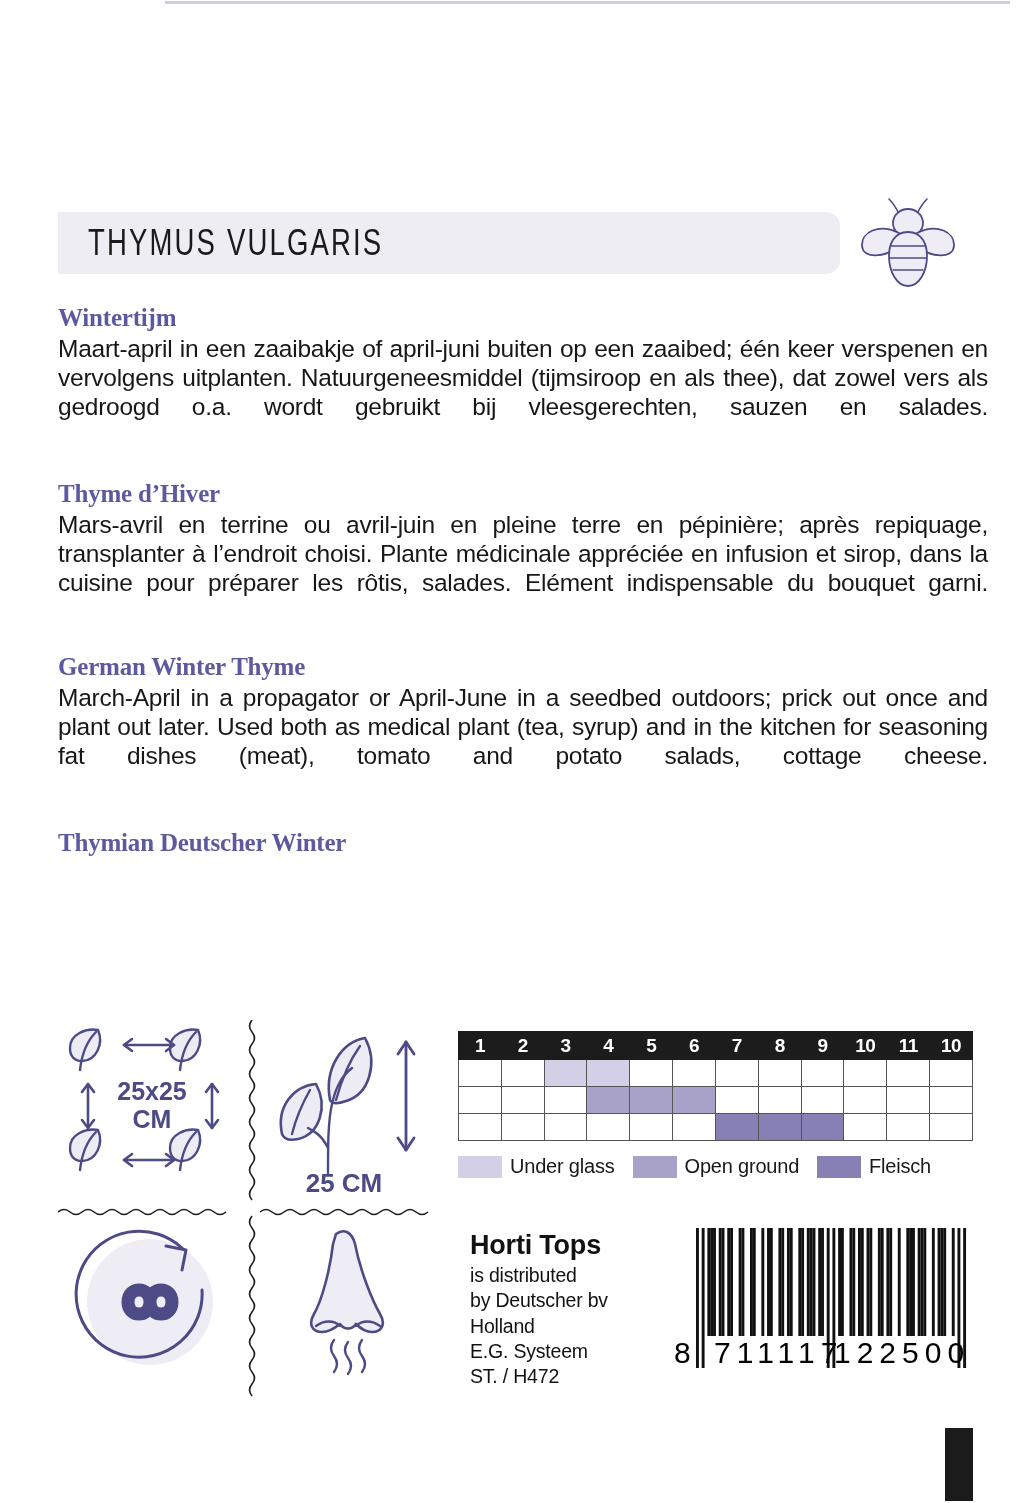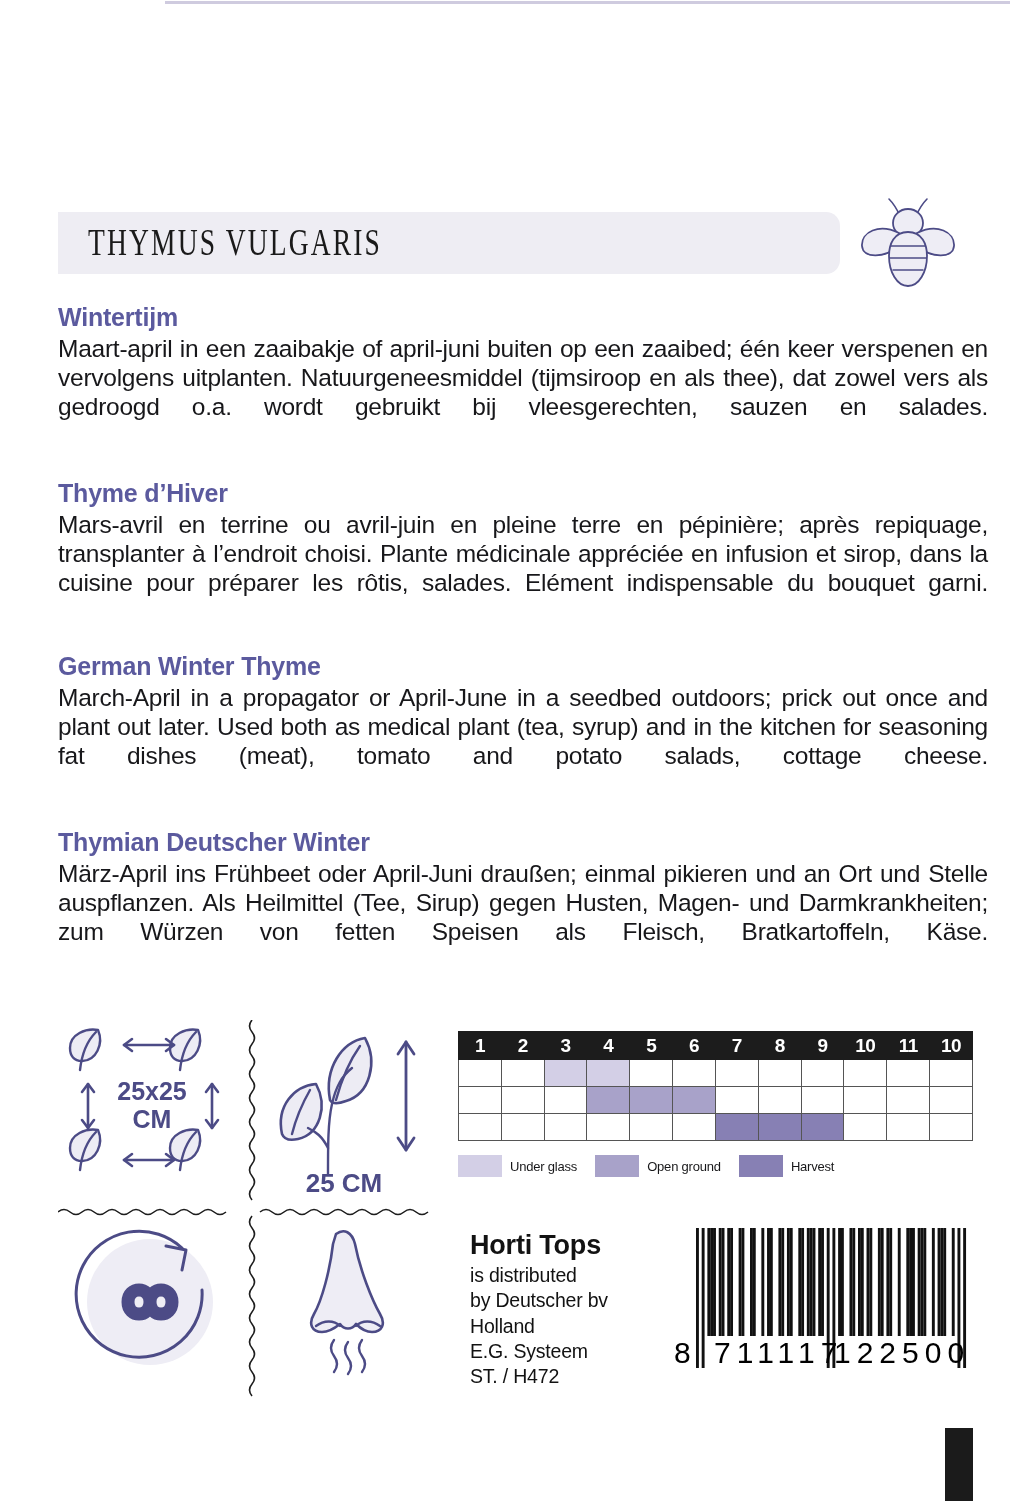--- a/index.html
+++ b/index.html
@@ -33,21 +33,21 @@
     width: 782px;
     height: 62px;
     background: #eeedf3;
     border-radius: 0 14px 14px 0;
   }
   .title-text {
     position: absolute;
     left: 30px;
     top: 50%;
     transform: translateY(-52%);
-    font-family: Liberation Serif, serif;
+    font-family: Liberation Sans, sans-serif;
     font-size: 32px;
     letter-spacing: 2.5px;
     color: #1a1a1a;
     font-weight: 400;
     font-stretch: condensed;
     white-space: nowrap;
     transform-origin: left center;
   }
   .title-inner {
     display: inline-block;
@@ -65,20 +65,21 @@
 
   
   .lang-block { position: absolute; left: 58px; width: 930px; }
   .lang-head {
     color: #5b5a9e;
     font-size: 25px;
     font-weight: bold;
     letter-spacing: -0.2px;
     margin: 0 0 2px 0;
     line-height: 1.1;
+    font-family: Liberation Serif, serif;
   }
   .lang-body {
     color: #17171a;
     font-size: 24.5px;
     line-height: 1.20;
     margin: 0;
     letter-spacing: -0.25px;
   }
   .justify { text-align: justify; }
   .justify::after { content: ""; display: inline-block; width: 100%; }
@@ -134,21 +135,21 @@
   td.ground  { background: #a8a2c9 !important; }
   td.harvest { background: #8780b4 !important; }
 
   .legend {
     position: absolute;
     left: 458px;
     top: 1155px;
     width: 520px;
     display: flex;
     align-items: center;
-    font-size: 13px;
+    font-size: 20px;
     color: #18181a;
   }
   .legend-item { display: flex; align-items: center; margin-right: 18px; }
   .legend-sw { width: 44px; height: 22px; margin-right: 8px; display: inline-block; }
   .legend-lbl { white-space: nowrap; letter-spacing: -0.2px; }
 
   
   .company {
     position: absolute;
     left: 470px;
@@ -218,21 +219,20 @@
   <p class="lang-body justify">Mars-avril en terrine ou avril-juin en pleine terre en pépinière; après repiquage, transplanter à l’endroit choisi. Plante médicinale appréciée en infusion et sirop, dans la cuisine pour préparer les rôtis, salades. Elément indispensable du bouquet garni.</p>
 </div>
 
 <div class="lang-block" id="block-en">
   <h2 class="lang-head">German Winter Thyme</h2>
   <p class="lang-body justify">March-April in a propagator or April-June in a seedbed outdoors; prick out once and plant out later. Used both as medical plant (tea, syrup) and in the kitchen for seasoning fat dishes (meat), tomato and potato salads, cottage cheese.</p>
 </div>
 
 <div class="lang-block" id="block-de">
   <h2 class="lang-head">Thymian Deutscher Winter</h2>
-  <p class="lang-body justify">März-April ins Frühbeet oder April-Juni draußen; einmal pikieren und an Ort und Stelle auspflanzen. Als Heilmittel (Tee, Sirup) gegen Husten, Magen- und Darmkrankheiten; zum Würzen von fetten Speisen als Fleisch, Bratkartoffeln, Käse.</p>
 </div>
 
 <div class="icon-zone">
 
   <svg class="wave-h" viewBox="0 0 390 12" preserveAspectRatio="none">
     <path d="M0 6 q6 -5 12 0 t12 0 t12 0 t12 0 t12 0 t12 0 t12 0 t12 0 t12 0 t12 0 t12 0 t12 0 t12 0 t12 0" fill="none" stroke="#1d1d1d" stroke-width="1.6"></path>
     <path d="M202 6 q6 -5 12 0 t12 0 t12 0 t12 0 t12 0 t12 0 t12 0 t12 0 t12 0 t12 0 t12 0 t12 0 t12 0 t12 0" fill="none" stroke="#1d1d1d" stroke-width="1.6"></path>
   </svg>
   <svg class="wave-v" viewBox="0 0 12 382" preserveAspectRatio="none">
     <path d="M6 0 q-5 6 0 12 t0 12 t0 12 t0 12 t0 12 t0 12 t0 12 t0 12 t0 12 t0 12 t0 12 t0 12 t0 12 t0 12 t0 12" fill="none" stroke="#1d1d1d" stroke-width="1.6"></path>
@@ -397,21 +397,21 @@
   <div class="legend-item">
     <span class="legend-sw" style="background:#d3cfe6"></span>
     <span class="legend-lbl">Under glass</span>
   </div>
   <div class="legend-item">
     <span class="legend-sw" style="background:#a8a2c9"></span>
     <span class="legend-lbl">Open ground</span>
   </div>
   <div class="legend-item">
     <span class="legend-sw" style="background:#8780b4"></span>
-    <span class="legend-lbl">Harvest</span>
+    <span class="legend-lbl">Fleisch</span>
   </div>
 </div>
 
 <div class="company">
   <div class="brand">Horti Tops</div>
   <div>is distributed</div>
   <div>by Deutscher bv</div>
   <div>Holland</div>
   <div>E.G. Systeem</div>
   <div>ST. / H472</div>

